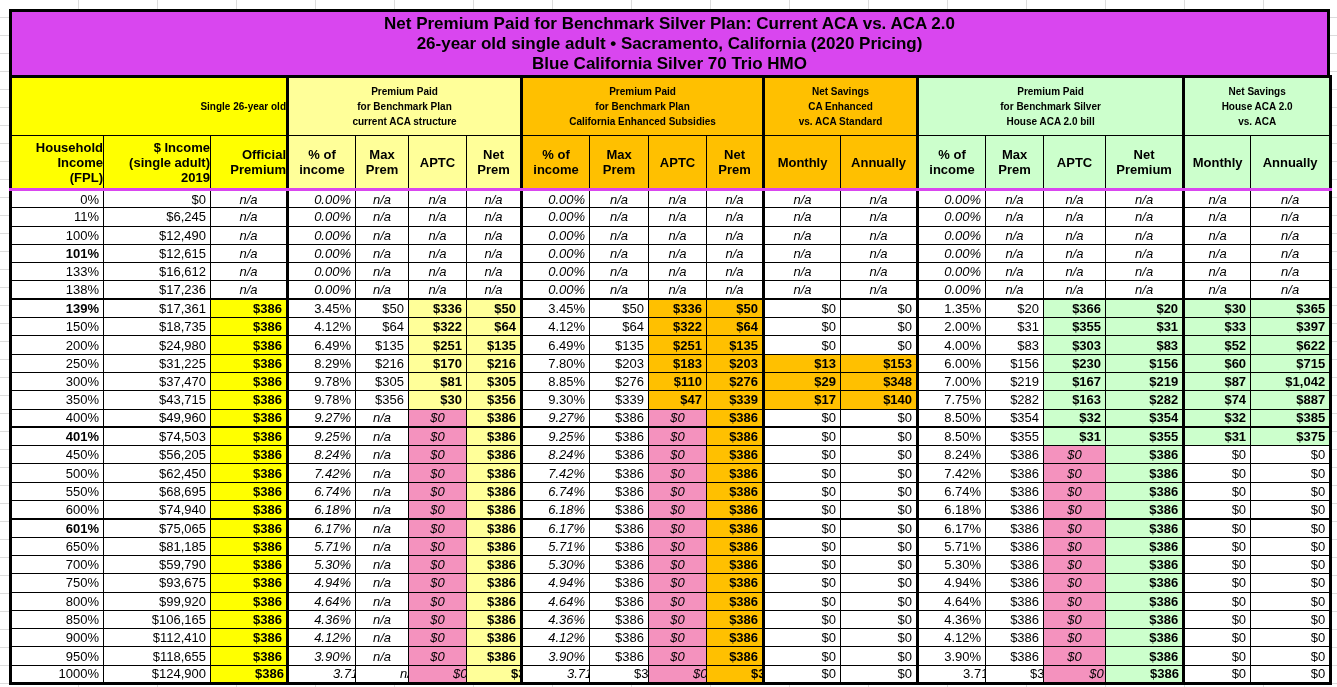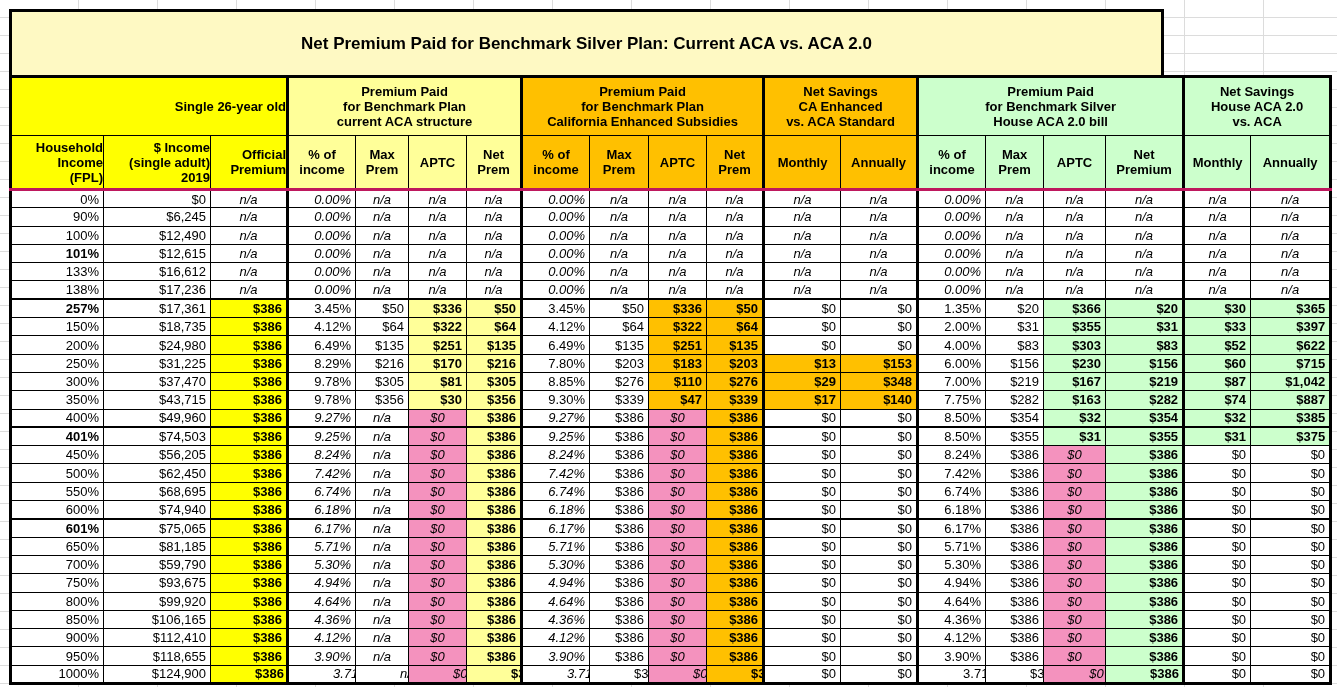--- a/index.html
+++ b/index.html
@@ -9,32 +9,32 @@
     font-family:"Liberation Sans", sans-serif;
     background-color:#ffffff;
     background-image:
       repeating-linear-gradient(to right, transparent 0px, transparent 78px, var(--grid,#dcdcdc) 78px, var(--grid,#dcdcdc) 79px),
       repeating-linear-gradient(to bottom, transparent 0px, transparent 17px, var(--grid,#dcdcdc) 17px, var(--grid,#dcdcdc) 18px);
   }
   #sheet { position:absolute; left:9px; top:9px; width:1321px; }
 
   
   .title-block {
-    width:1155px; height:66px; background:#fef9c3;
+    width:1321px; height:66px; background:#d946ef;
     border:3px solid #000; border-bottom:none;
     display:flex; flex-direction:column; justify-content:center; align-items:center;
   }
   .title-block div { font-weight:bold; font-size:17px; line-height:20px; color:#000; }
 
   
   table { border-collapse:collapse; table-layout:fixed; width:1321px; background:#fff; }
   th, td { border:1px solid #000; font-size:13px; color:#000; overflow:hidden; white-space:pre-line; padding:0; }
   thead th { font-weight:bold; text-align:center; vertical-align:middle; line-height:15px; }
-  thead tr.grp th { height:59px; border-top:3px solid #000; font-size:13px; }
-  thead tr.sub th { height:54px; border-bottom:3px solid #be185d; }
+  thead tr.grp th { height:59px; border-top:3px solid #000; font-size:10px; }
+  thead tr.sub th { height:54px; border-bottom:3px solid #d946ef; }
   tbody td { height:18.3px; white-space:nowrap; vertical-align:middle; }
 
   
   .bg-y  { background:var(--yellow,#FFFF00);text-align:right; }
   .bg-ly { background:var(--light_yellow,#FFFF99); }
   .bg-or { background:var(--orange,#FFC000); }
   .bg-gr { background:var(--green,#CCFFCC); }
   .bg-pk { background:var(--pink,#F492BE); }
 
   
@@ -48,20 +48,22 @@
   .tr-e { border-right:3px solid #000; }
   tbody tr.sep td { border-top:2.5px solid #000; }
   tbody tr:last-child td { border-bottom:3px solid #000;padding-left:44px; }
 </style>
 </head>
 <body>
 
 <div id="sheet">
   <div class="title-block">
     <div>Net Premium Paid for Benchmark Silver Plan: Current ACA vs. ACA 2.0</div>
+    <div>26-year old single adult • Sacramento, California (2020 Pricing)</div>
+    <div>Blue California Silver 70 Trio HMO</div>
   </div>
 
   <table>
     <colgroup>
       <col style="width:93px">
         <col style="width:107px">
         <col style="width:77px">
       <col style="width:68px">
         <col style="width:53px">
         <col style="width:58px">
@@ -150,21 +152,21 @@
           <td class="na tl">n/a</td>
           <td class="na">n/a</td>
           <td class="num it tl">0.00%</td>
           <td class="na">n/a</td>
           <td class="na">n/a</td>
           <td class="na">n/a</td>
           <td class="na tl">n/a</td>
           <td class="na tr-e">n/a</td>
         </tr>
         <tr>
-          <td class="num tl">90%</td>
+          <td class="num tl">11%</td>
           <td class="num">$6,245</td>
           <td class="na">n/a</td>
           <td class="num it tl">0.00%</td>
           <td class="na">n/a</td>
           <td class="na">n/a</td>
           <td class="na">n/a</td>
           <td class="num it tl">0.00%</td>
           <td class="na">n/a</td>
           <td class="na">n/a</td>
           <td class="na">n/a</td>
@@ -255,21 +257,21 @@
           <td class="na tl">n/a</td>
           <td class="na">n/a</td>
           <td class="num it tl">0.00%</td>
           <td class="na">n/a</td>
           <td class="na">n/a</td>
           <td class="na">n/a</td>
           <td class="na tl">n/a</td>
           <td class="na tr-e">n/a</td>
         </tr>
         <tr class="sep">
-          <td class="num b tl">257%</td>
+          <td class="num b tl">139%</td>
           <td class="num">$17,361</td>
           <td class="num bg-y b">$386</td>
           <td class="num tl">3.45%</td>
           <td class="num">$50</td>
           <td class="num bg-ly b">$336</td>
           <td class="num bg-ly b">$50</td>
           <td class="num tl">3.45%</td>
           <td class="num">$50</td>
           <td class="num bg-or b">$336</td>
           <td class="num bg-or b">$50</td>

